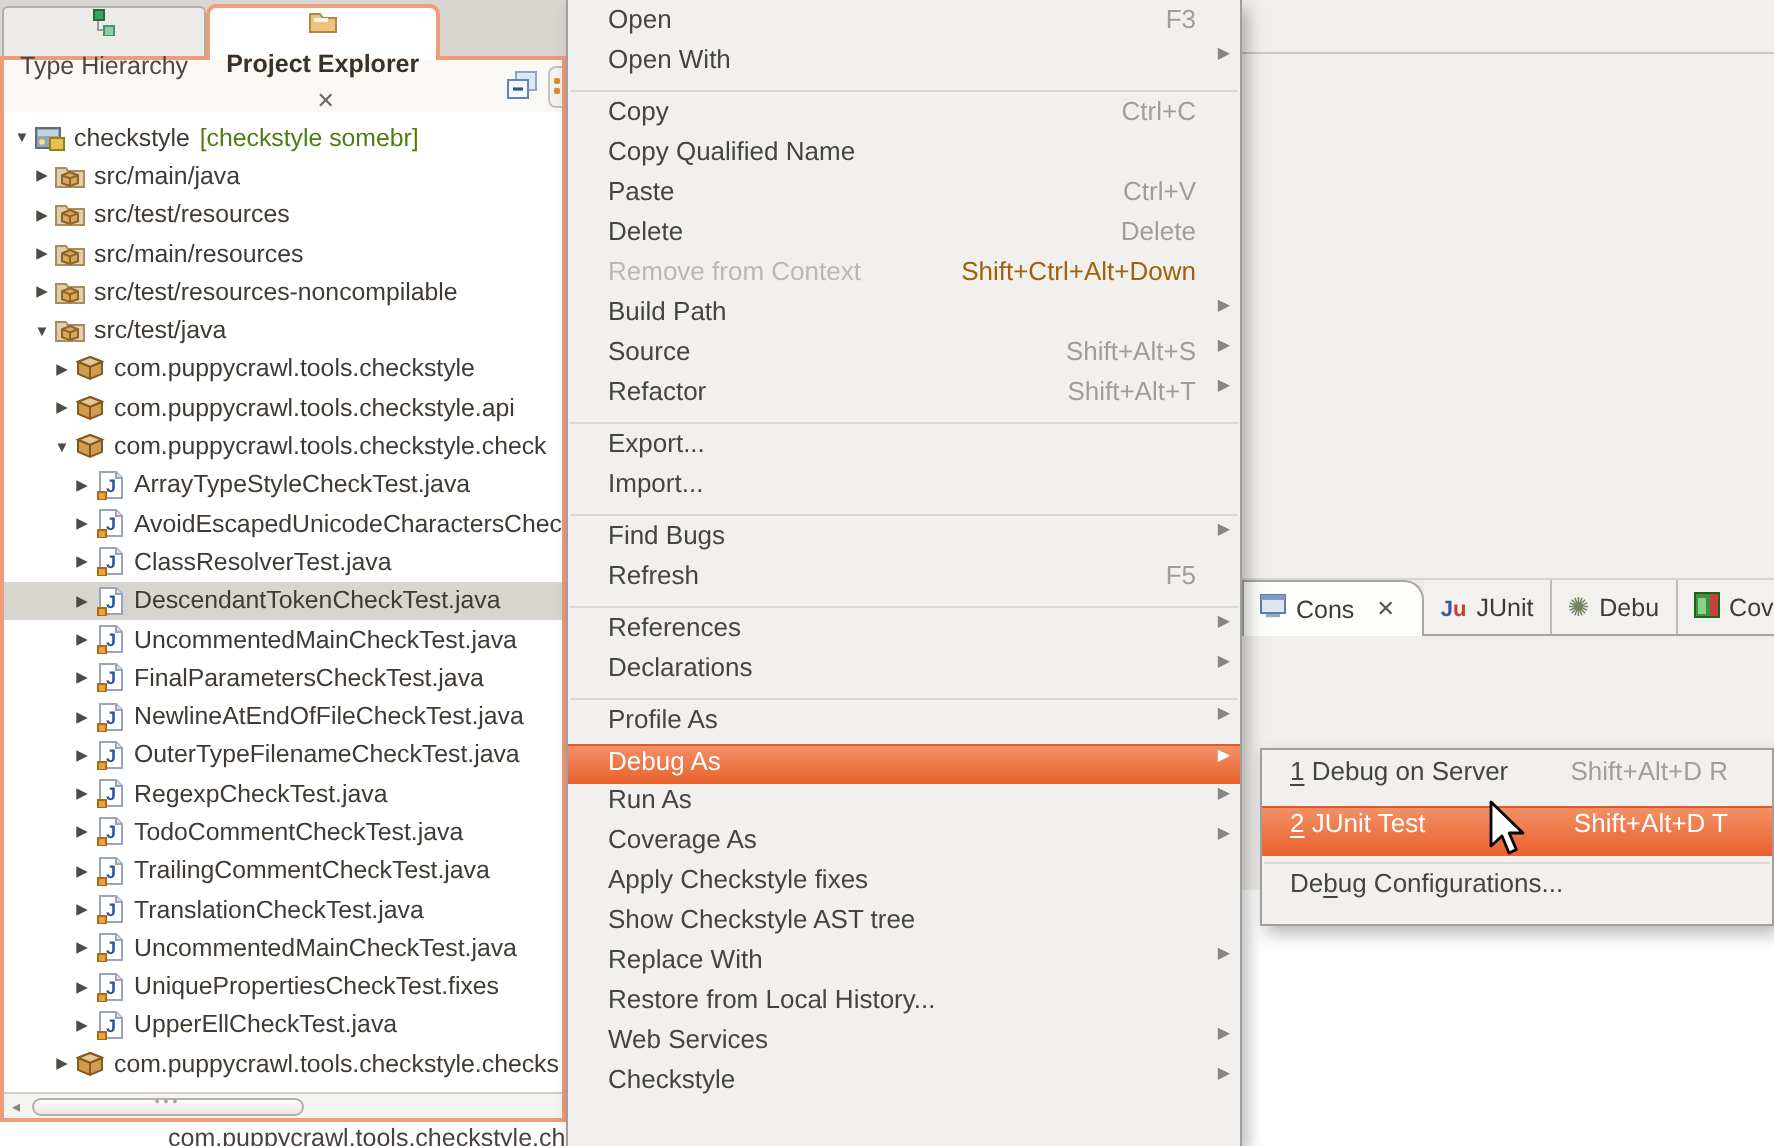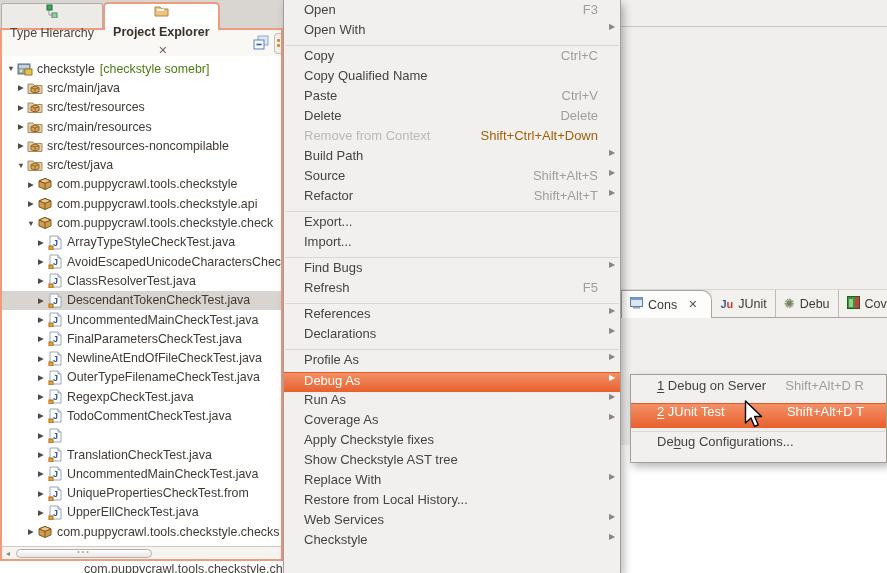--- a/index.html
+++ b/index.html
@@ -51,21 +51,21 @@
     position:absolute; left:283px; top:0; width:338px; height:573px;
     background:#f1f0ee; border-left:1px solid #a29f9b; border-right:1px solid #a29f9b;
     box-shadow:3px 4px 8px rgba(0,0,0,.28); padding-top:2px; z-index:10; overflow:hidden;
   }
   .submenu {
     position:absolute; left:630px; top:374px; width:257px;
     background:#f1f0ee; border:1px solid #a29f9b;
     box-shadow:3px 4px 8px rgba(0,0,0,.28); padding:3px 0; z-index:11;
   }
   .menu-item { height:20px; display:flex; padding-left:20px; padding-right:3px; font-size:13px; color:#454440; cursor:default; }
-  .submenu .menu-item { height:25px; padding-left:26px; }
+  .submenu .menu-item { height:25px; padding-left:14px; }
   .menu-item .mi-label { flex:0 0 auto; }
   .menu-item .mi-spacer { flex:1 1 auto; }
   .menu-item .mi-shortcut { color:#a19e99; margin-right:9px; }
   .menu-item .mi-arrow { width:10px; flex:0 0 10px; font-size:8px; color:#8a8783; text-align:center; }
   .menu-item.disabled { color:#bbb8b3; }
   .menu-item.disabled .mi-shortcut { color:#a16207; }
   .menu-item.highlight { background:linear-gradient(#f29066,#e9602d); border-top:1px solid #e05a27; color:#fff; }
   .menu-item.highlight .mi-shortcut { color:#fff; }
   .menu-item.highlight .mi-arrow { color:#fff; }
   .menu-sep { height:1px; background:#dad7d2; margin:2.5px 1px; }
@@ -371,20 +371,21 @@
           <div class="tree-row" style="padding-left: 33px;">
             <span class="tw-arrow">▶</span>
             <span class="tw-icon">
               <svg width="14" height="15">
                 <path d="M2 1h8l3 3v10H2z" fill="#ffffff" stroke="#98a4bd"></path>
                 <path d="M10 1v3h3" fill="#dde4f0" stroke="#98a4bd"></path>
                 <text x="5" y="11" font-size="9" font-weight="bold" fill="#2c56a0" font-family="Liberation Sans,sans-serif">J</text>
                 <rect x="1" y="11" width="4" height="4" fill="#eca23c" stroke="#a96c14"></rect>
               </svg>
             </span>
+            <span class="tw-label">TrailingCommentCheckTest.java</span>
           </div>
           <div class="tree-row" style="padding-left: 33px;">
             <span class="tw-arrow">▶</span>
             <span class="tw-icon">
               <svg width="14" height="15">
                 <path d="M2 1h8l3 3v10H2z" fill="#ffffff" stroke="#98a4bd"></path>
                 <path d="M10 1v3h3" fill="#dde4f0" stroke="#98a4bd"></path>
                 <text x="5" y="11" font-size="9" font-weight="bold" fill="#2c56a0" font-family="Liberation Sans,sans-serif">J</text>
                 <rect x="1" y="11" width="4" height="4" fill="#eca23c" stroke="#a96c14"></rect>
               </svg>
@@ -406,21 +407,21 @@
           <div class="tree-row" style="padding-left: 33px;">
             <span class="tw-arrow">▶</span>
             <span class="tw-icon">
               <svg width="14" height="15">
                 <path d="M2 1h8l3 3v10H2z" fill="#ffffff" stroke="#98a4bd"></path>
                 <path d="M10 1v3h3" fill="#dde4f0" stroke="#98a4bd"></path>
                 <text x="5" y="11" font-size="9" font-weight="bold" fill="#2c56a0" font-family="Liberation Sans,sans-serif">J</text>
                 <rect x="1" y="11" width="4" height="4" fill="#eca23c" stroke="#a96c14"></rect>
               </svg>
             </span>
-            <span class="tw-label">UniquePropertiesCheckTest.from</span>
+            <span class="tw-label">UniquePropertiesCheckTest.fixes</span>
           </div>
           <div class="tree-row" style="padding-left: 33px;">
             <span class="tw-arrow">▶</span>
             <span class="tw-icon">
               <svg width="14" height="15">
                 <path d="M2 1h8l3 3v10H2z" fill="#ffffff" stroke="#98a4bd"></path>
                 <path d="M10 1v3h3" fill="#dde4f0" stroke="#98a4bd"></path>
                 <text x="5" y="11" font-size="9" font-weight="bold" fill="#2c56a0" font-family="Liberation Sans,sans-serif">J</text>
                 <rect x="1" y="11" width="4" height="4" fill="#eca23c" stroke="#a96c14"></rect>
               </svg>

